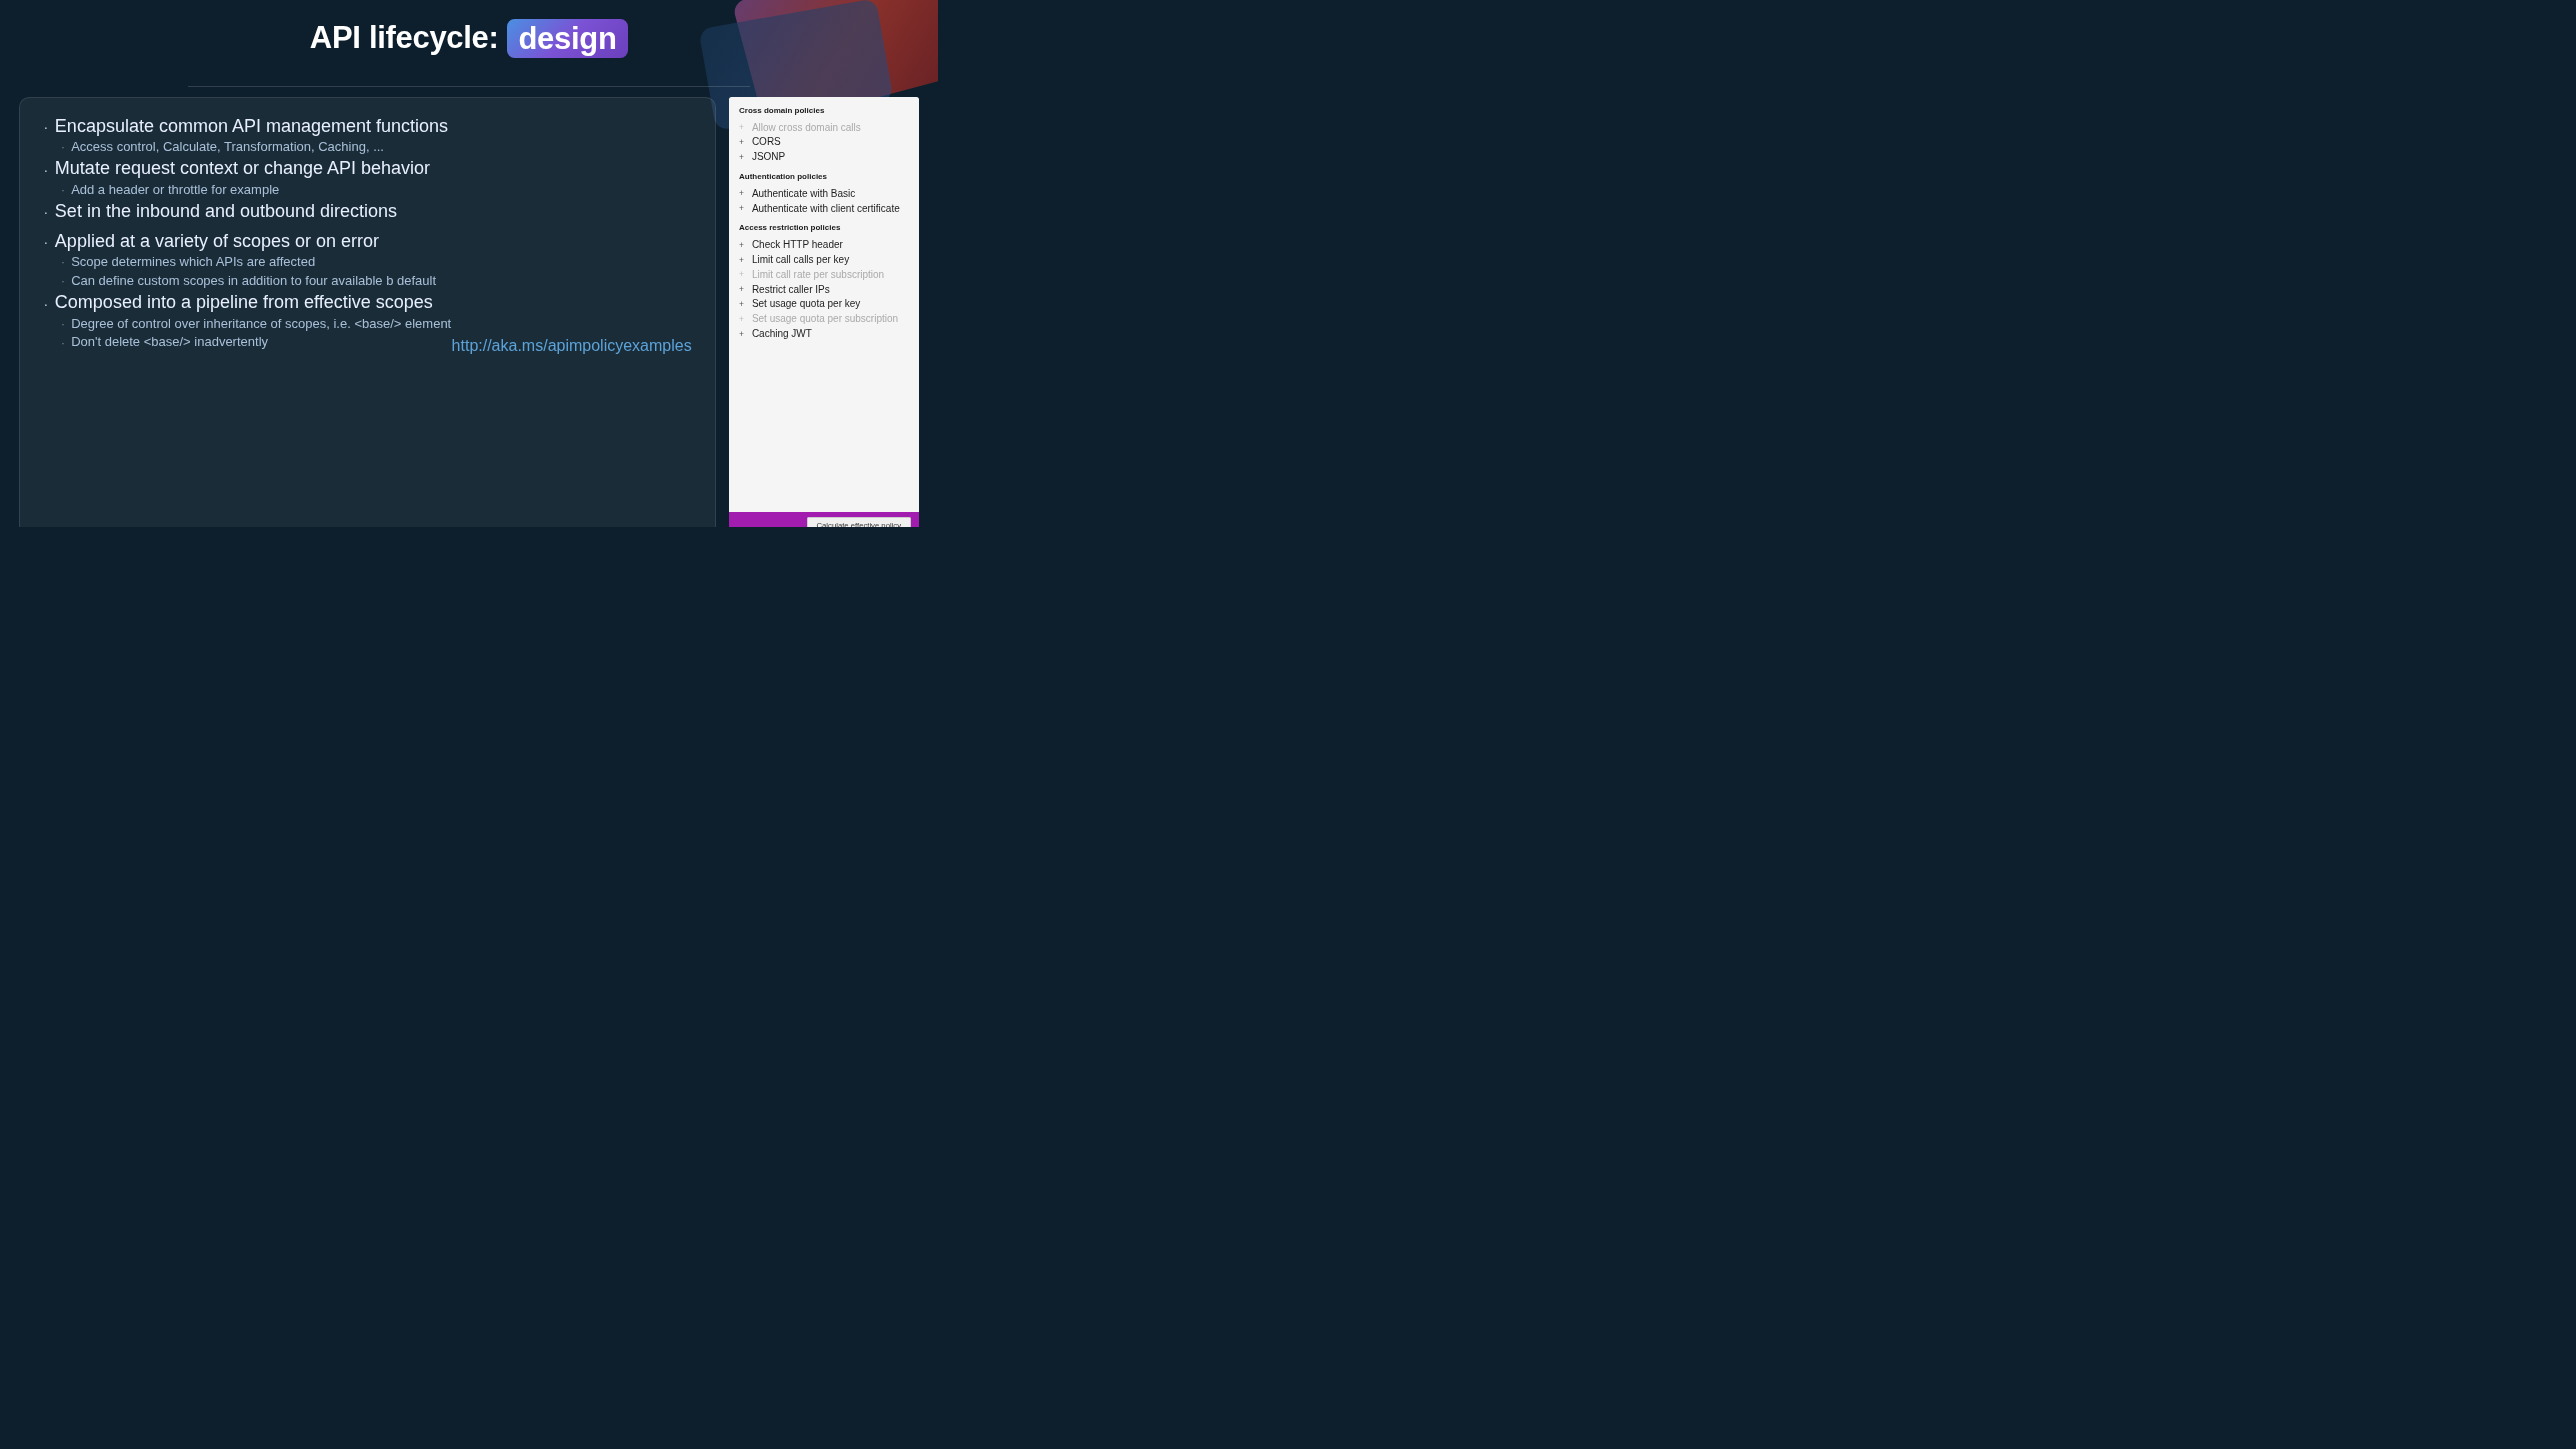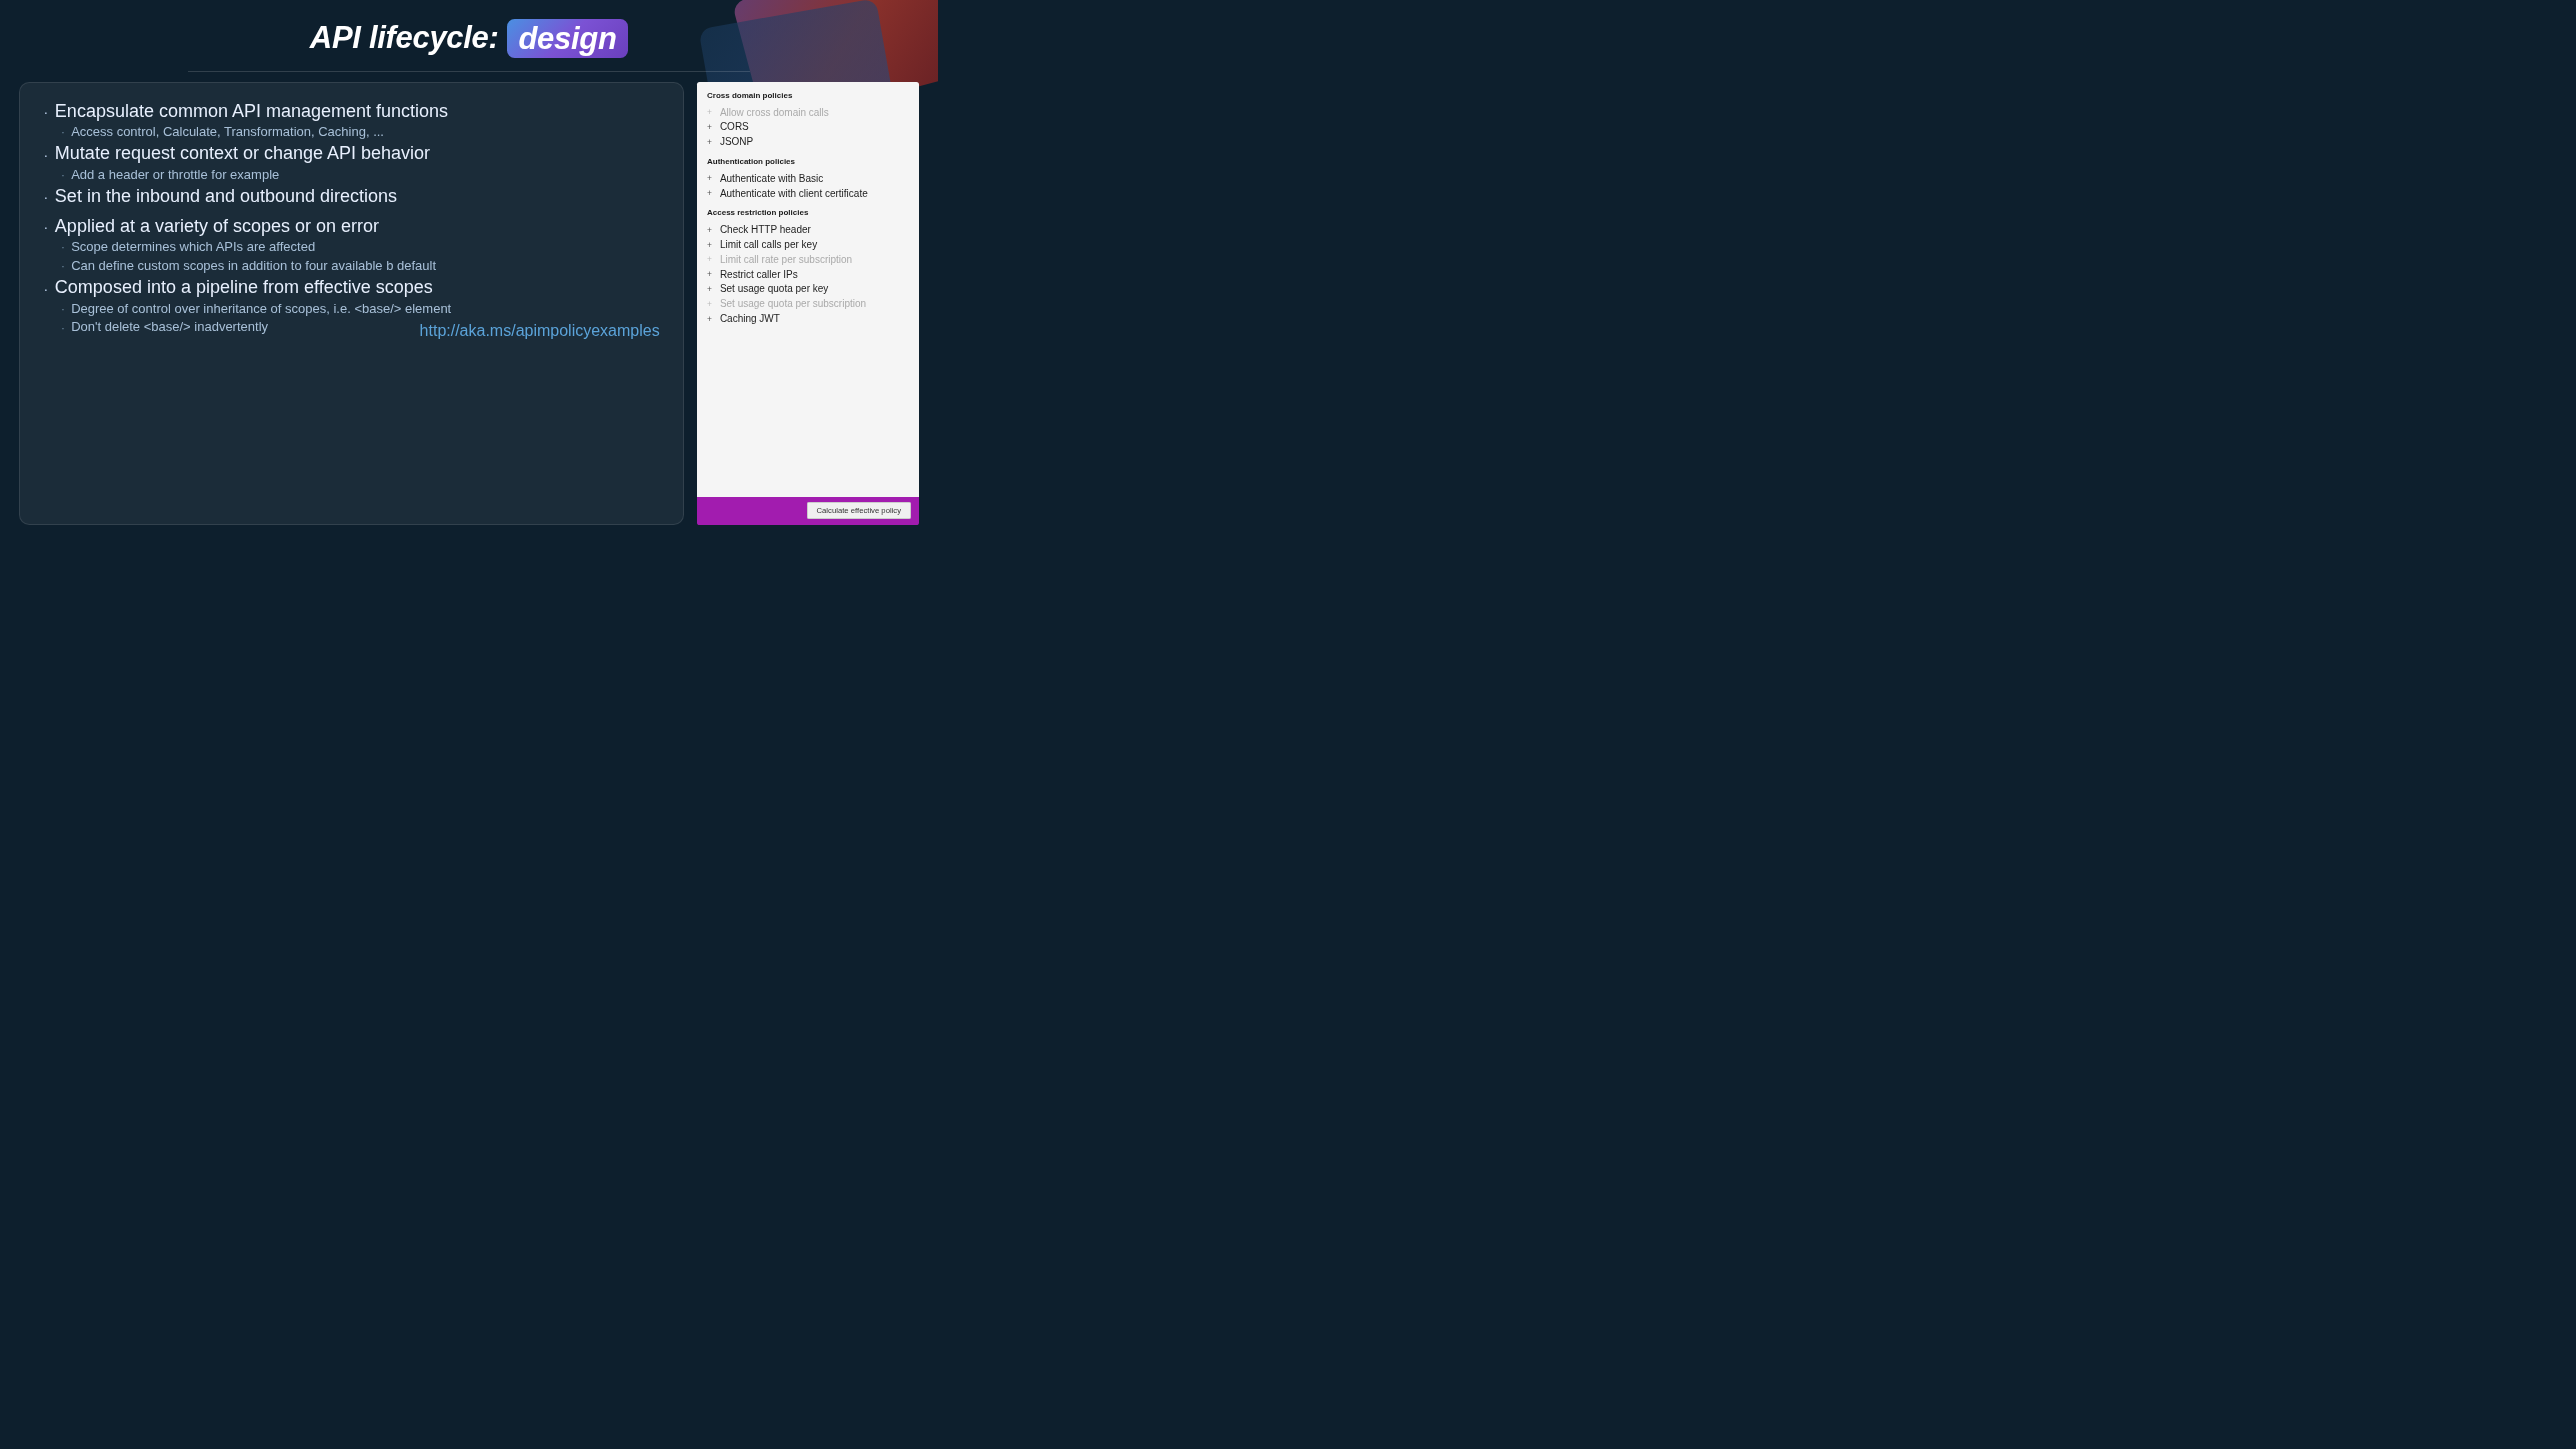--- a/index.html
+++ b/index.html
@@ -44,22 +44,21 @@
       transform: rotate(-10deg);
       opacity: 0.6;
     }
 
     
     .title-area {
       position: relative;
       z-index: 1;
       text-align: center;
       padding-top: 19.3px;
-      margin-bottom: 13px;
-      font-style: italic;
+      margin-bottom: 28px;
     }
 
     .title-text {
       font-size: 31px;
       font-weight: 700;
       color: #ffffff;
       letter-spacing: -0.3px;
     }
 
     .title-highlight {
@@ -146,21 +145,21 @@
       padding-left: 18px;
       margin-top: 3.9px;
       display: block;
     }
 
     .spacing-sm { margin-bottom: 3.9px; }
     .spacing-md { margin-bottom: 9px; }
 
     
     .right-panel {
-      width: 222px;
+      width: 190px;
       flex-shrink: 0;
       display: flex;
       flex-direction: column;
     }
 
     .policy-panel {
       background: #f5f5f5;
       border-radius: 2.6px 2.6px 0 0;
       flex: 1;
       padding: 9px 10.3px;

